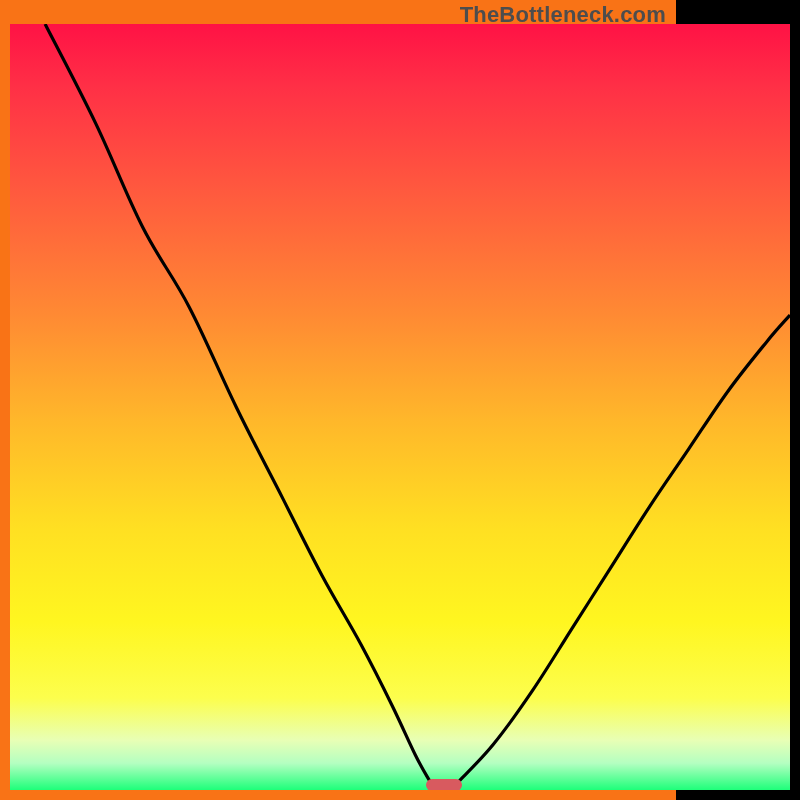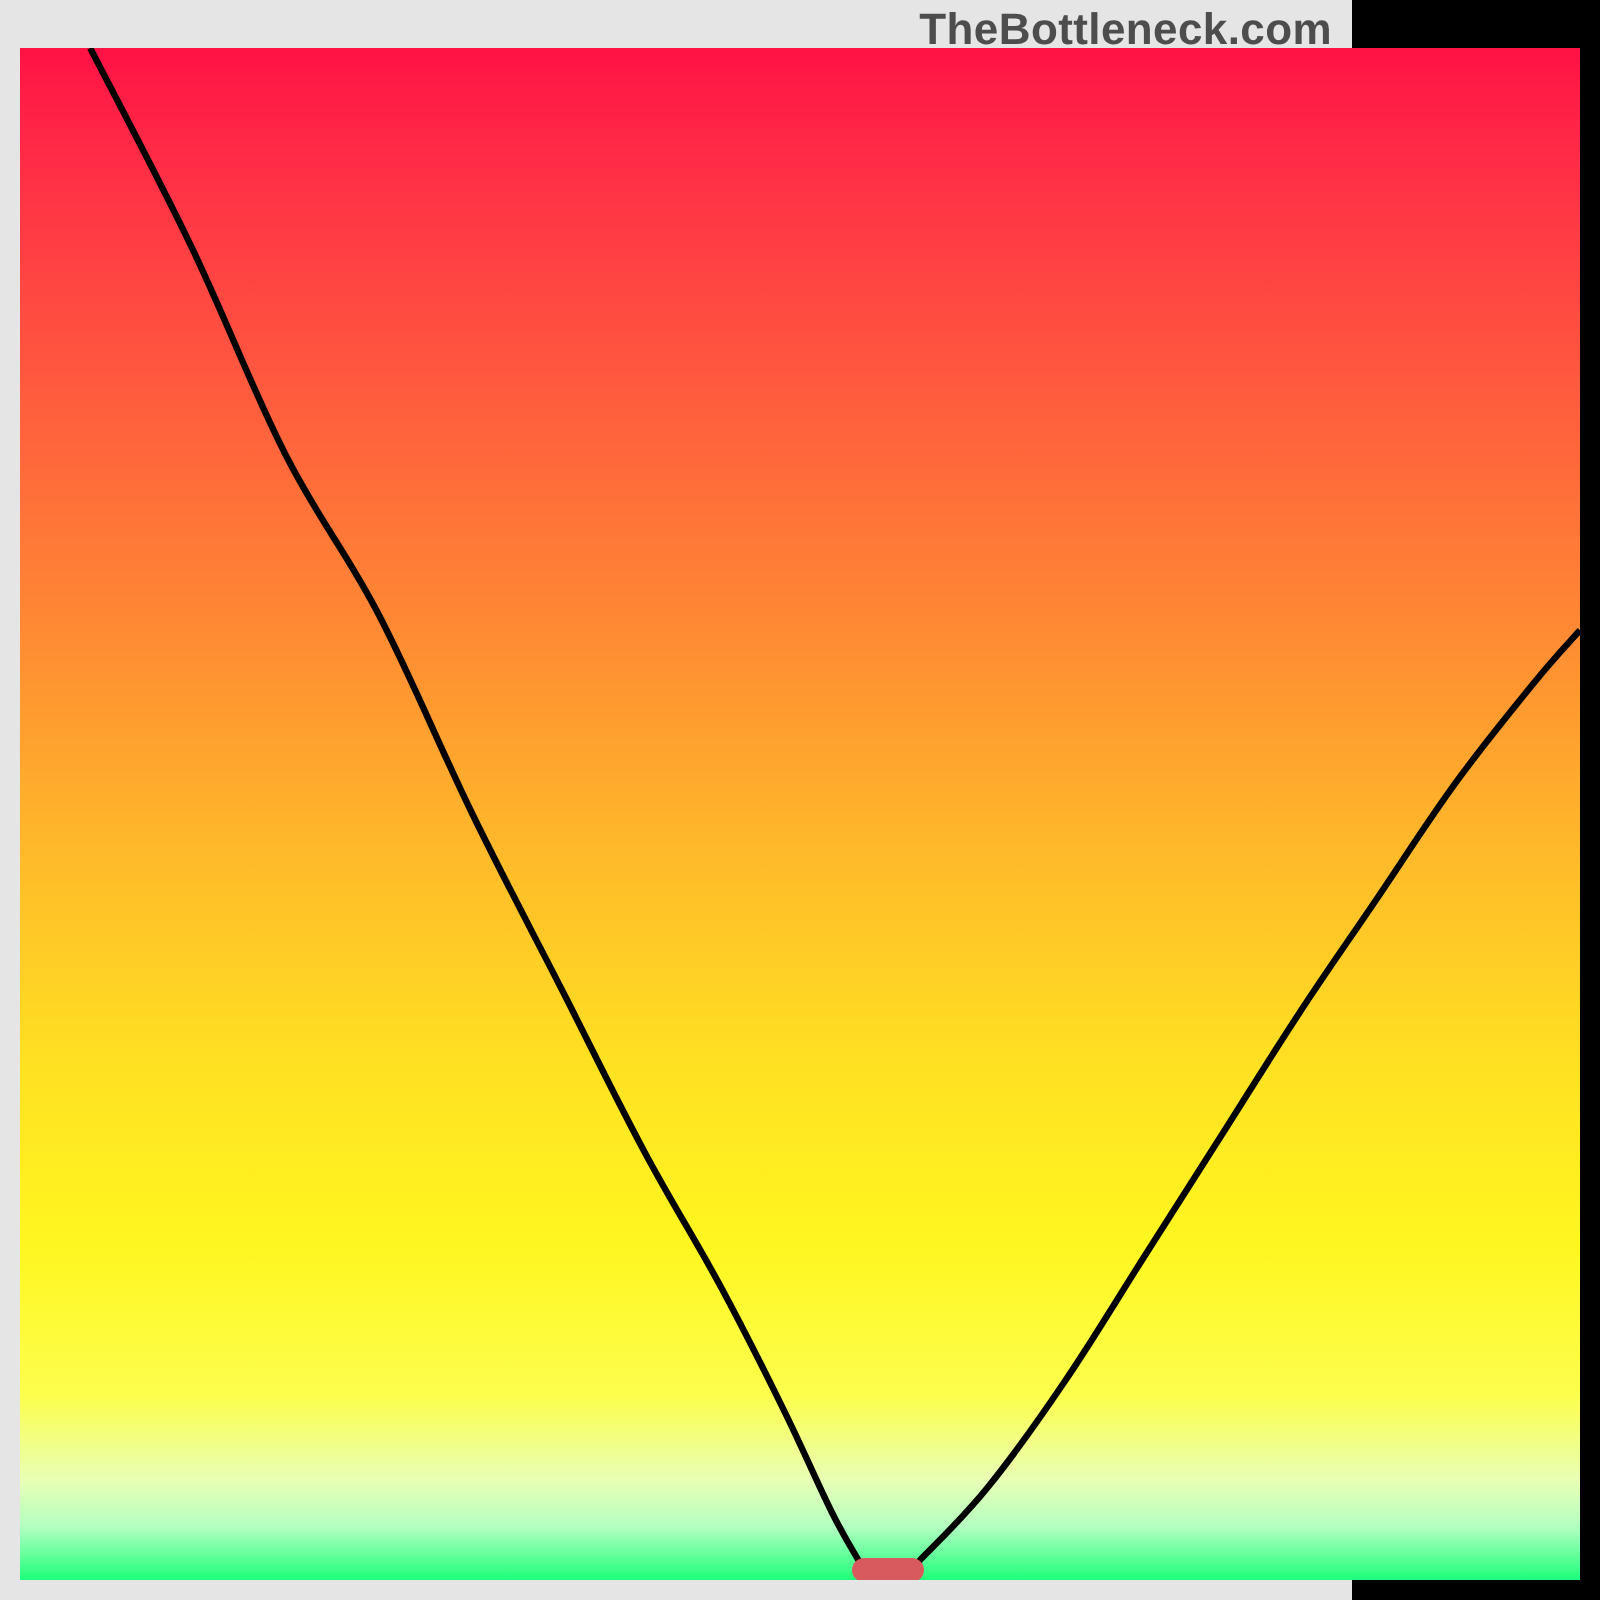--- a/index.html
+++ b/index.html
@@ -8,21 +8,21 @@
     width: 800px;
     height: 800px;
     background: #000;
     font-family: Arial, Helvetica, sans-serif;
     overflow: hidden;
   }
   .frame {
     position: relative;
     width: 676px;
     height: 800px;
-    background: #e5e5e5;
+    background: #f97316;
   }
   .watermark {
     position: absolute;
     top: 2px;
     right: 10px;
     color: #4d4d4d;
     font-size: 22px;
     font-weight: 600;
     letter-spacing: 0.2px;
     z-index: 20;

